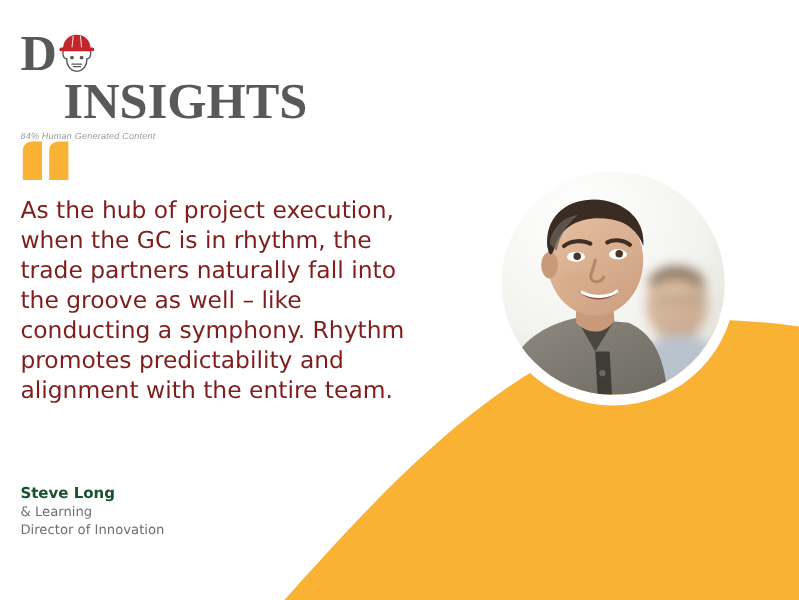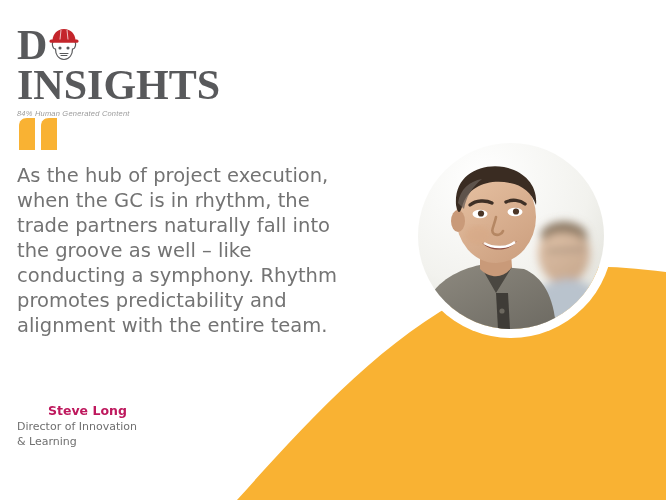--- a/index.html
+++ b/index.html
@@ -54,20 +54,21 @@
     position: relative;
     top: 1px;
   }
   .logo-line2 {
     font-family: "Liberation Serif", "DejaVu Serif", serif;
     font-weight: bold;
     font-size: 42px;
     line-height: 44px;
     color: #58595b;
     margin-top: -3px;
+    margin-left: 36px;
   }
   .logo-tagline {
     font-family: "Liberation Sans", sans-serif;
     font-size: 7.5px;
     letter-spacing: 0.2px;
     color: #9b9b9b;
     margin-top: 2px;
     font-style: italic;
     font-weight: normal;
   }
@@ -83,38 +84,37 @@
   
   .quote-text {
     position: absolute;
     left: 17px;
     top: 163px;
     width: 330px;
     z-index: 5;
     font-family: "DejaVu Sans", "Liberation Sans", sans-serif;
     font-size: 19.5px;
     line-height: 25px;
-    color: #737373;
+    color: #7f1d1d;
     font-weight: 400;
   }
 
   
   .attribution {
     position: absolute;
     left: 17px;
     top: 403px;
     z-index: 5;
   }
   .attr-name {
     font-family: "DejaVu Sans", "Liberation Sans", sans-serif;
     font-size: 12.5px;
     font-weight: bold;
-    color: #be185d;
+    color: #14532d;
     line-height: 16px;
-    margin-left: 31px;
   }
   .attr-role {
     font-family: "DejaVu Sans", "Liberation Sans", sans-serif;
     font-size: 11px;
     color: #6f6f6f;
     line-height: 15px;
   }
 
   
   .portrait {
@@ -172,22 +172,22 @@
     <svg width="44" height="34" viewBox="0 0 44 34">
       <path d="M2 33 L 2 9 C 2 4, 5 1, 10 1 L 18 1 L 18 33 Z" fill="#F9B233"></path>
       <path d="M24 33 L 24 9 C 24 4, 27 1, 32 1 L 40 1 L 40 33 Z" fill="#F9B233"></path>
     </svg>
   </div>
 
   <div class="quote-text">As the hub of project execution, when the GC is in rhythm, the trade partners naturally fall into the groove as well – like conducting a symphony. Rhythm promotes predictability and alignment with the entire team.</div>
 
   <div class="attribution">
     <div class="attr-name">Steve Long</div>
+    <div class="attr-role">&amp; Learning</div>
     <div class="attr-role">Director of Innovation</div>
-    <div class="attr-role">&amp; Learning</div>
   </div>
 
   <div class="portrait">
     <svg width="186" height="186" viewBox="0 0 186 186">
       <defs>
         <radialGradient id="bgGrad" cx="35%" cy="20%" r="95%">
           <stop offset="0%" stop-color="#ffffff"></stop>
           <stop offset="60%" stop-color="#f2f2ee"></stop>
           <stop offset="100%" stop-color="#dcdcd4"></stop>
         </radialGradient>

